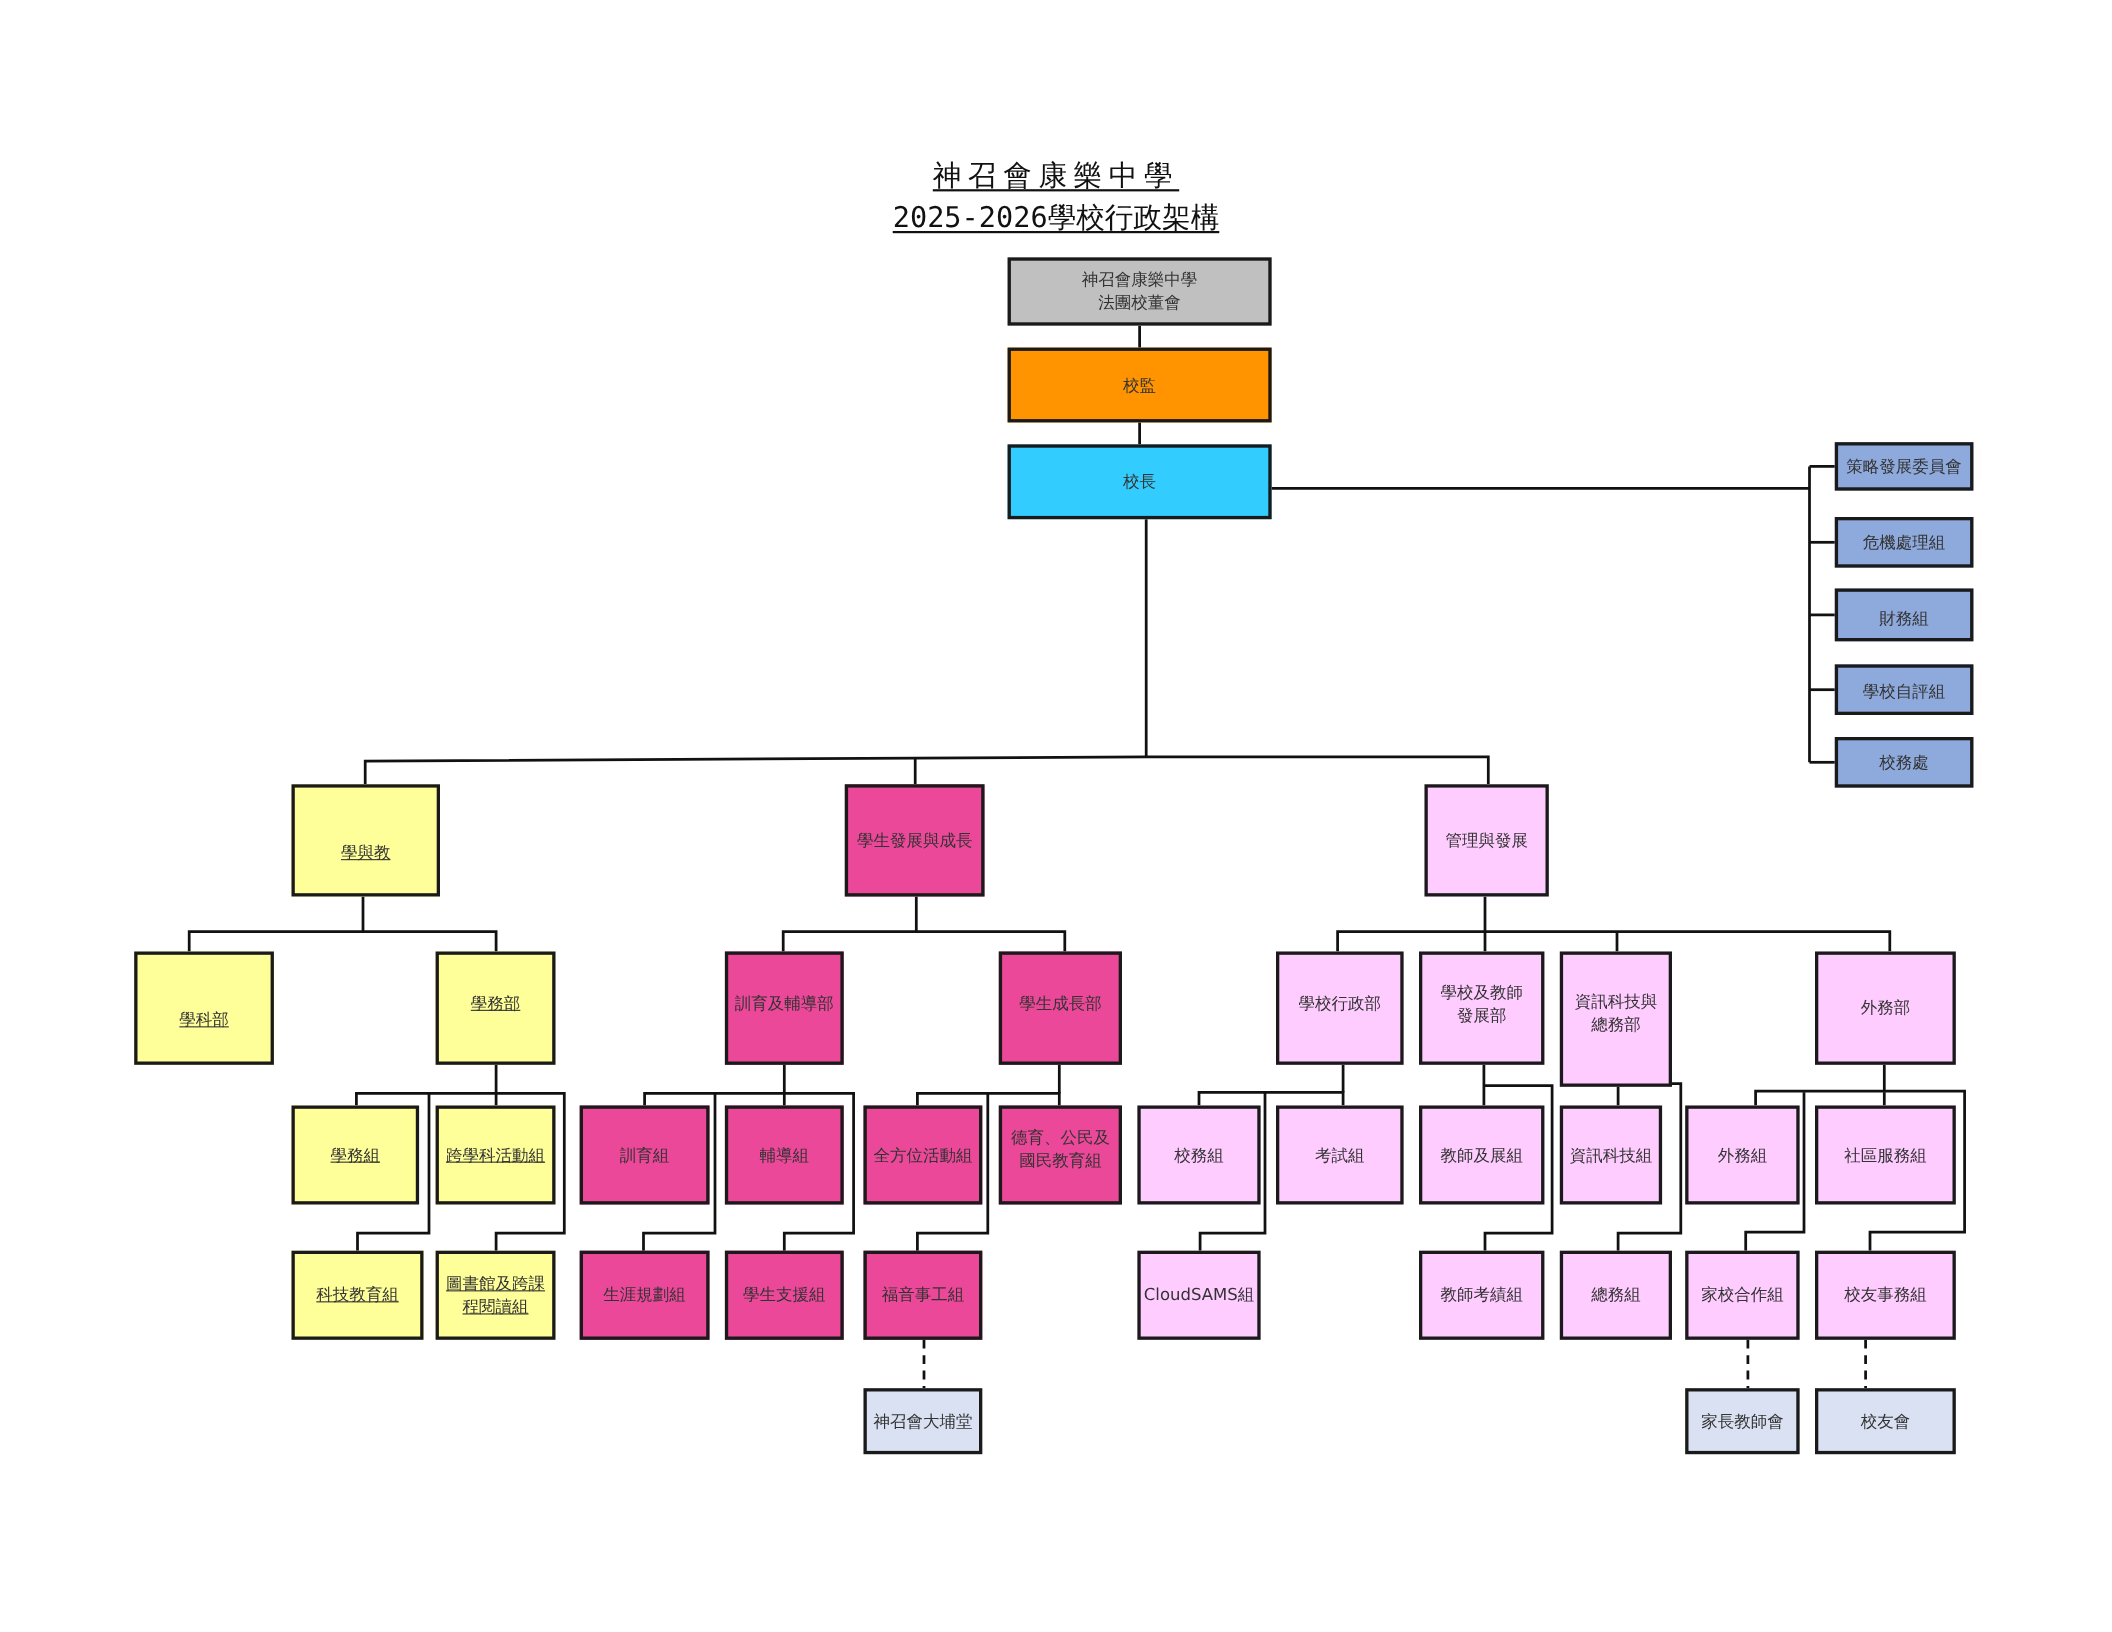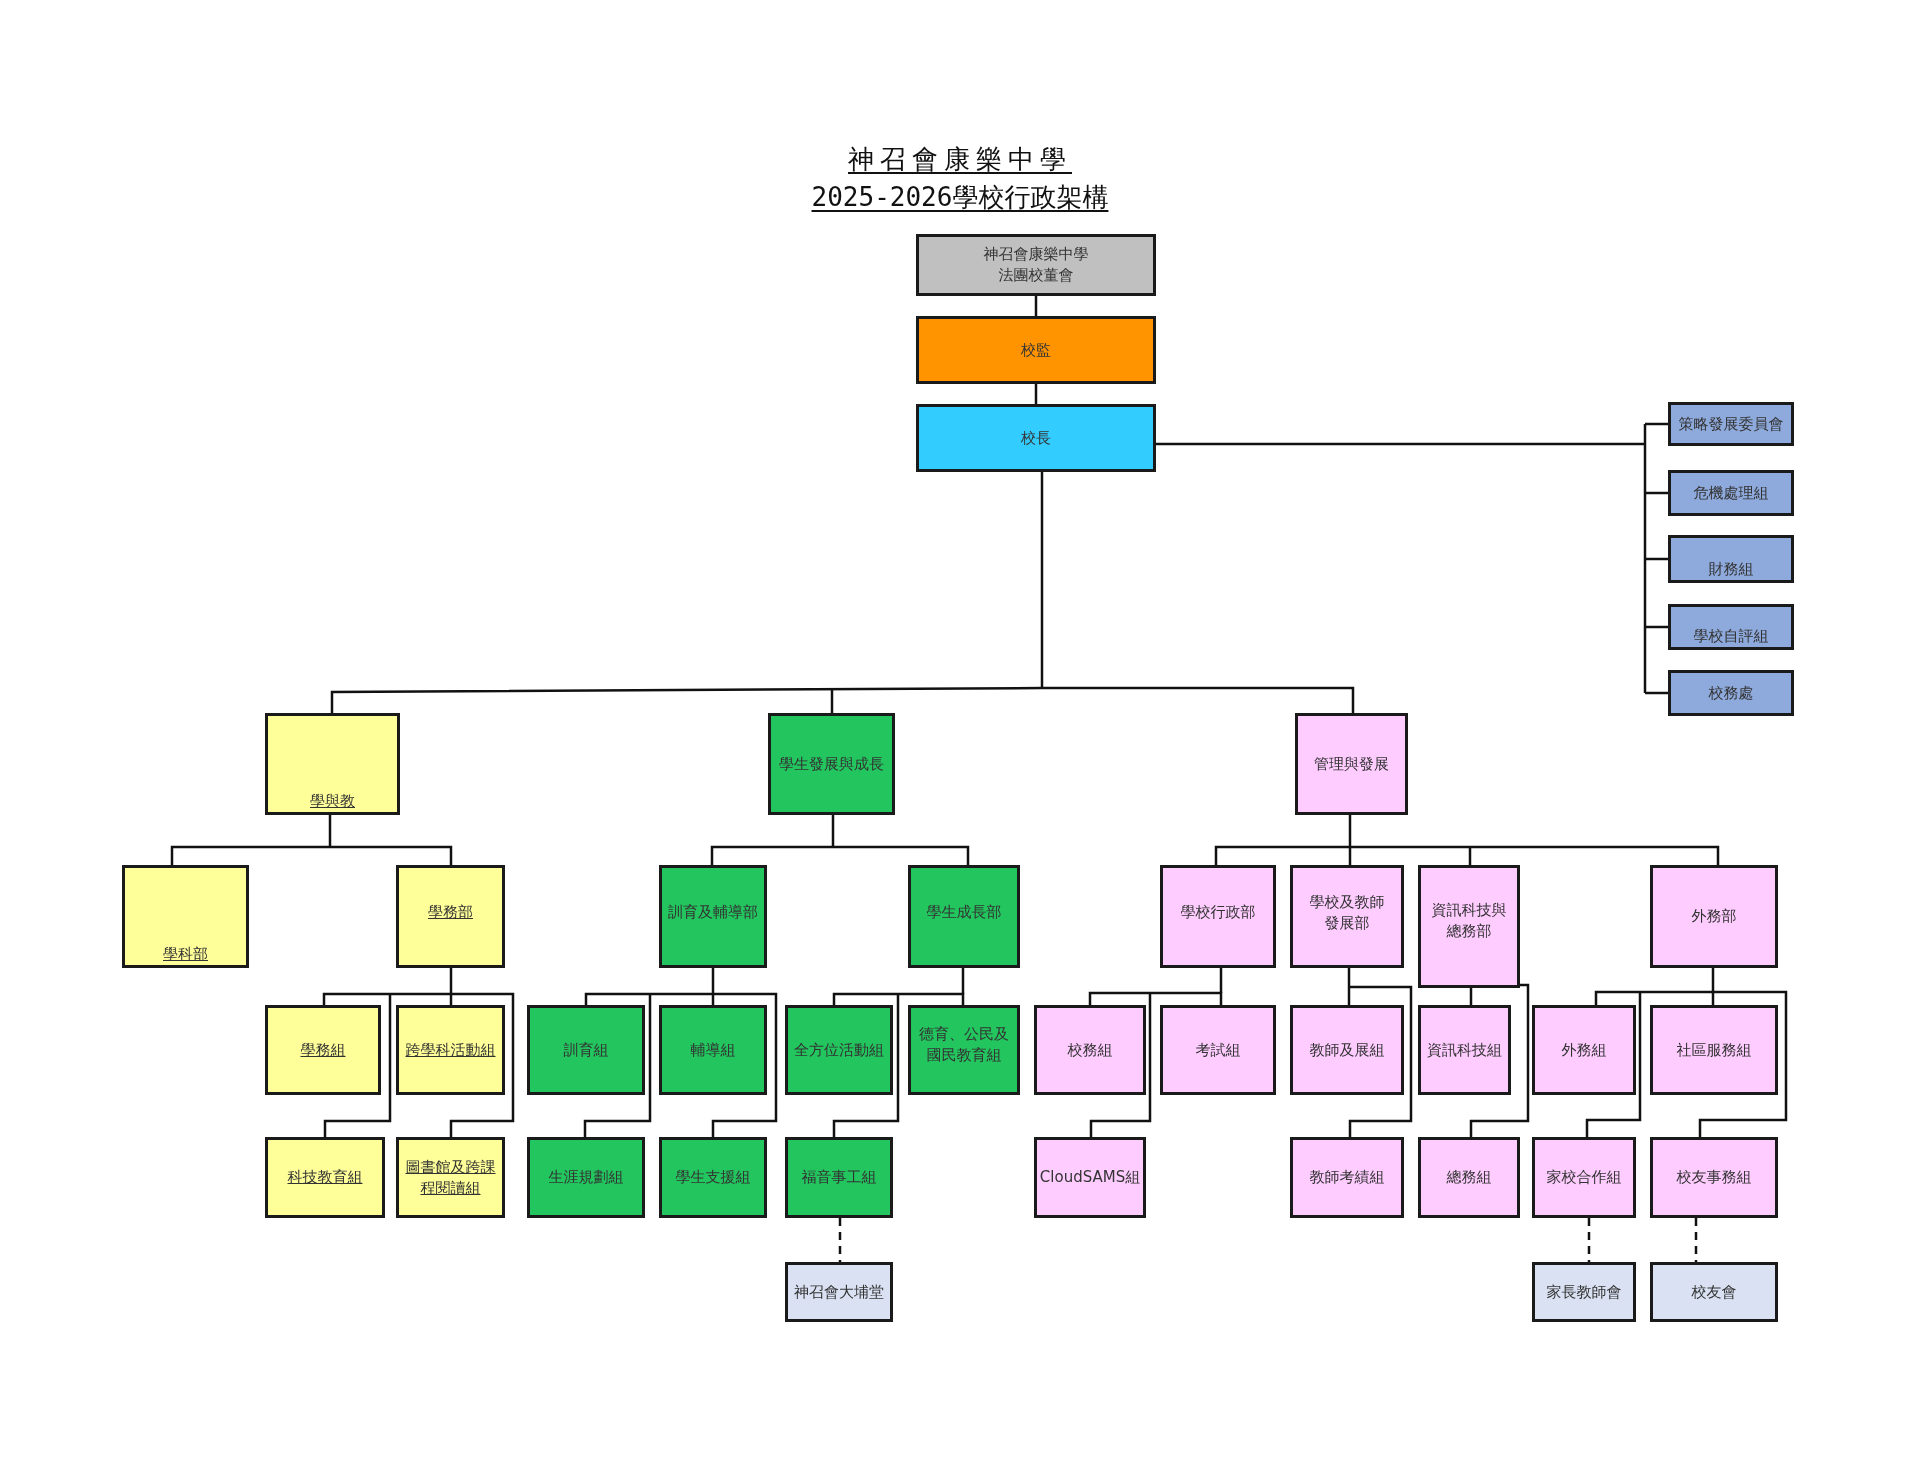--- a/index.html
+++ b/index.html
@@ -11,27 +11,27 @@
   .title span { text-decoration: underline; text-underline-offset: 4px; }
   #t1 { top: 142px; font-size: 26px; letter-spacing: 6px; }
   #t2 { top: 180px; font-size: 26px; }
   svg { position: absolute; left: 0; top: 0; }
   .box { position: absolute; box-sizing: border-box; border: 3px solid #1a1a1a;
          display: flex; justify-content: center; color: #333;
          font-family: "DejaVu Sans", "Liberation Sans", sans-serif;
          font-size: 15px; line-height: 21px; text-align: center; padding: 0 2px; }
   .box span { white-space: pre-line; }
   .mid { align-items: center; }
-  .top { align-items: flex-end; }
+  .top { align-items: center; }
   .c-gray { background: #c0c0c0; }
   .c-orange { background: #ff9400; }
   .c-cyan { background: #33ccff; }
   .c-blue { background: #8ea9db; }
   .c-yellow { background: #ffff99; text-decoration: underline; }
-  .c-green { background: #22c55e; justify-content: center; }
+  .c-green { background: #ec4899; justify-content: center; }
   .c-pink { background: #ffccff; }
   .c-light { background: #d9e1f2; }
 </style>
 </head>
 <body>
 
 <div id="t1" class="title"><span>神召會康樂中學</span></div>
 <div id="t2" class="title"><span>2025-2026學校行政架構</span></div>
 
 <svg id="lines" width="1920" height="1484">

